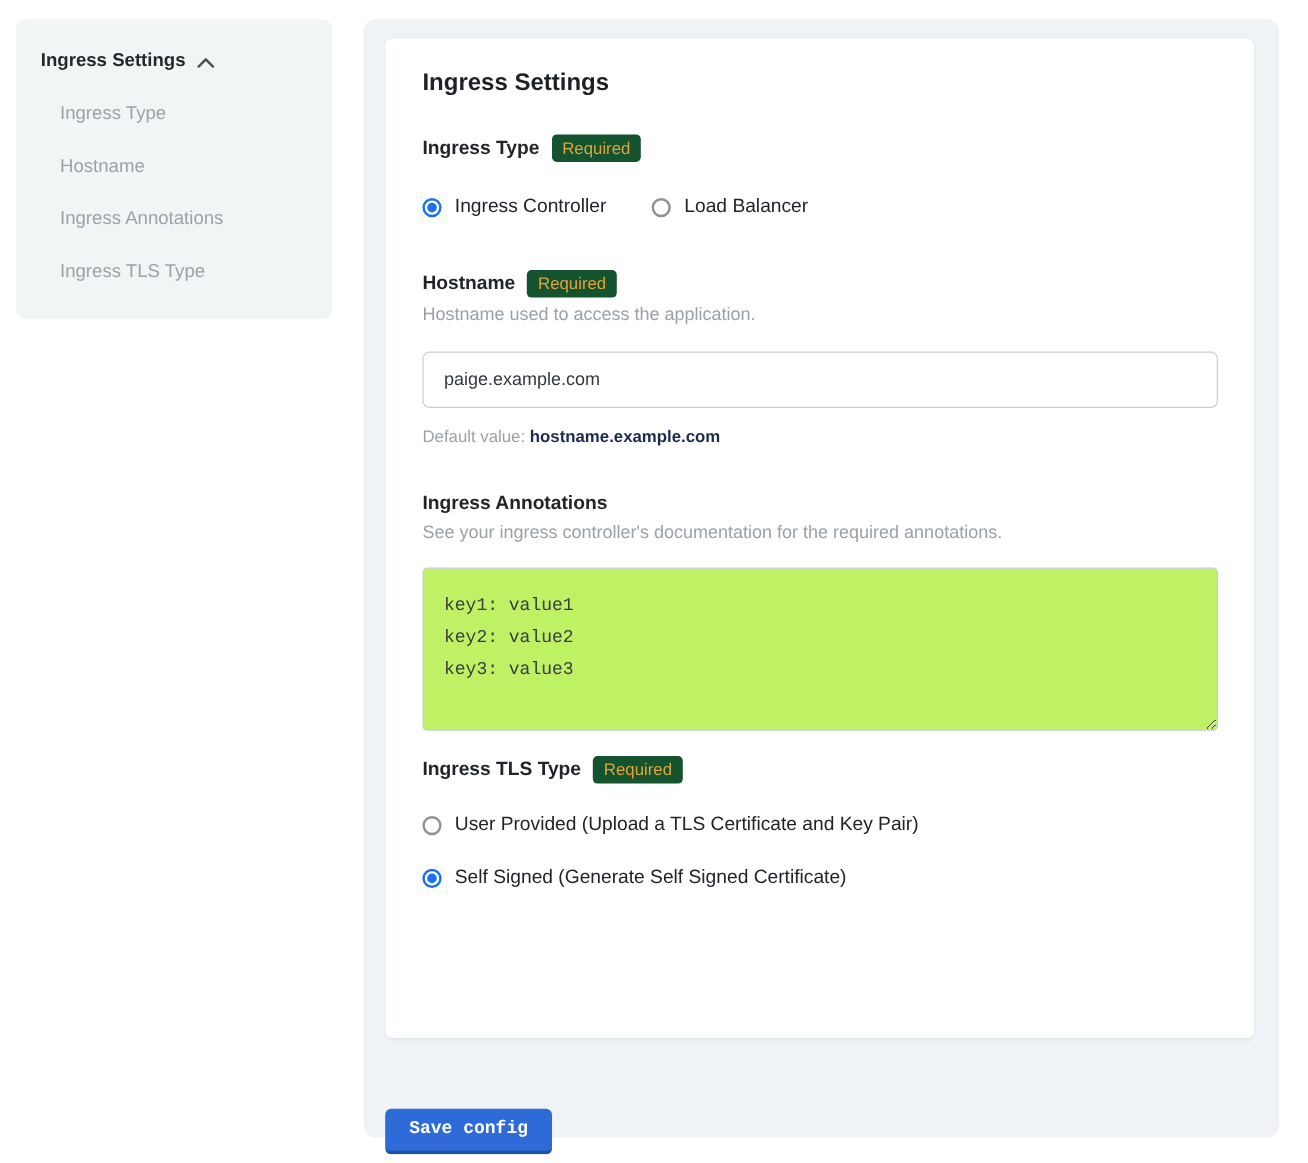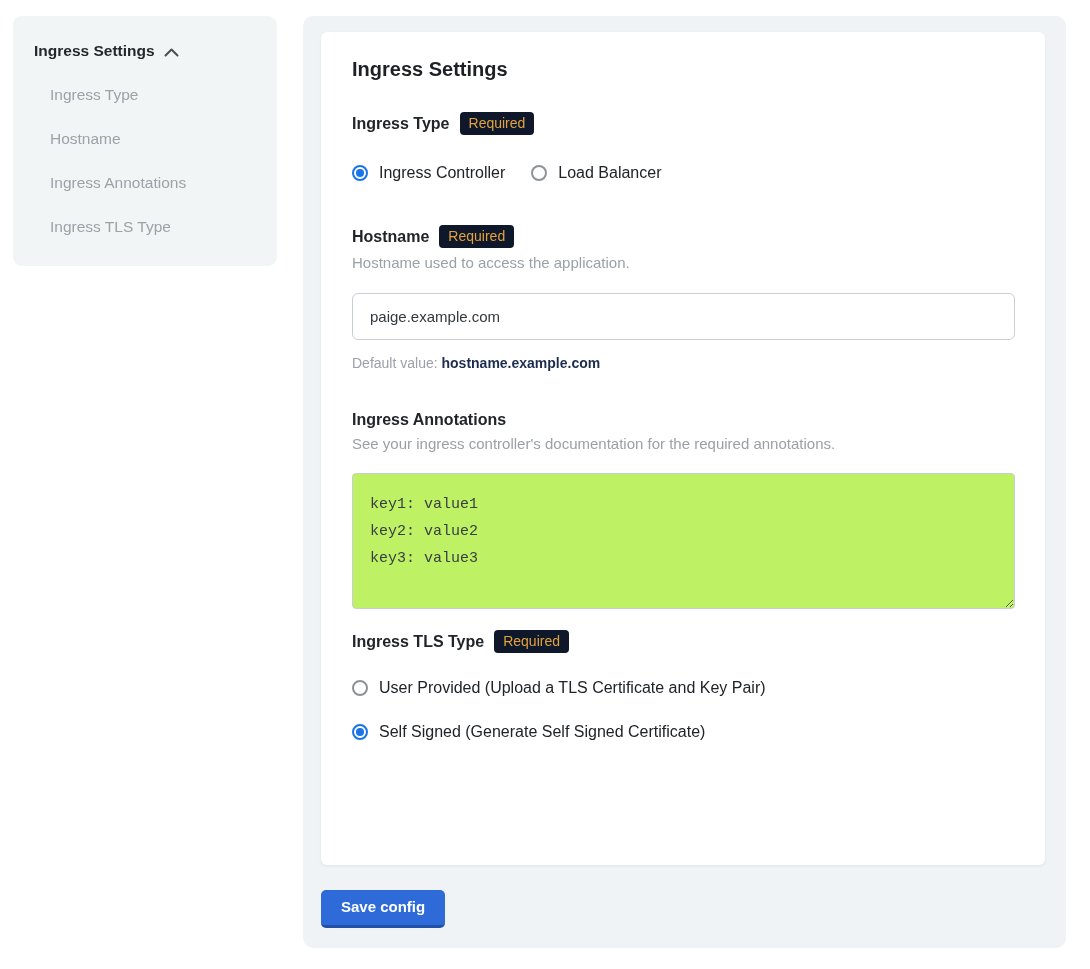--- a/index.html
+++ b/index.html
@@ -69,33 +69,33 @@
   }
 
   .section { margin-top: 0; }
   .label-row { display: flex; align-items: center; gap: 10px; }
   .field-label {
     font-size: 16px;
     font-weight: 700;
     color: #212529;
   }
   .required-badge {
-    background: #0f172a;
+    background: #14532d;
     color: #e2a33b;
     font-size: 14px;
     padding: 3px 9px 4px 9px;
     border-radius: 4px;
   }
   .field-desc {
     margin-top: 6px;
     font-size: 15px;
     color: #9aa1a7;
   }
 
-  .radio-row { display: flex; align-items: center; gap: 26px; }
+  .radio-row { display: flex; align-items: center; gap: 38px; }
   .radio-option { display: flex; align-items: center; gap: 11px; cursor: pointer; }
   .radio {
     width: 16px; height: 16px;
     border-radius: 50%;
     flex: 0 0 auto;
     position: relative;
     background: #ffffff;
   }
   .radio.unselected { border: 2px solid #8c9297; }
   .radio.selected { border: 2px solid #1a73e8; }
@@ -151,29 +151,29 @@
   .tls-options .radio-option { margin-top: 26px; }
 
   .mt-ingress-type { margin-top: 31px; }
   .mt-radio-row { margin-top: 29px; }
   .mt-hostname { margin-top: 43px; }
   .mt-annotations { margin-top: 40px; }
   .mt-tls { margin-top: 21px; }
 
   .save-button {
     position: absolute;
-    left: 18px; top: 874px;
+    left: 18px; top: 908px;
     height: 38px;
     padding: 0 20px 2px 20px;
     background: #2e6bd8;
     border: none;
     border-bottom: 3px solid #2151a5;
     border-radius: 5px;
     color: #ffffff;
-    font-family: Liberation Sans, sans-serif;
+    font-family: Liberation Mono, monospace;
     font-size: 15px;
     font-weight: 700;
     cursor: pointer;
   }
 </style>
 </head>
 <body>
 
 <aside class="sidebar">
   <div class="sidebar-header">

